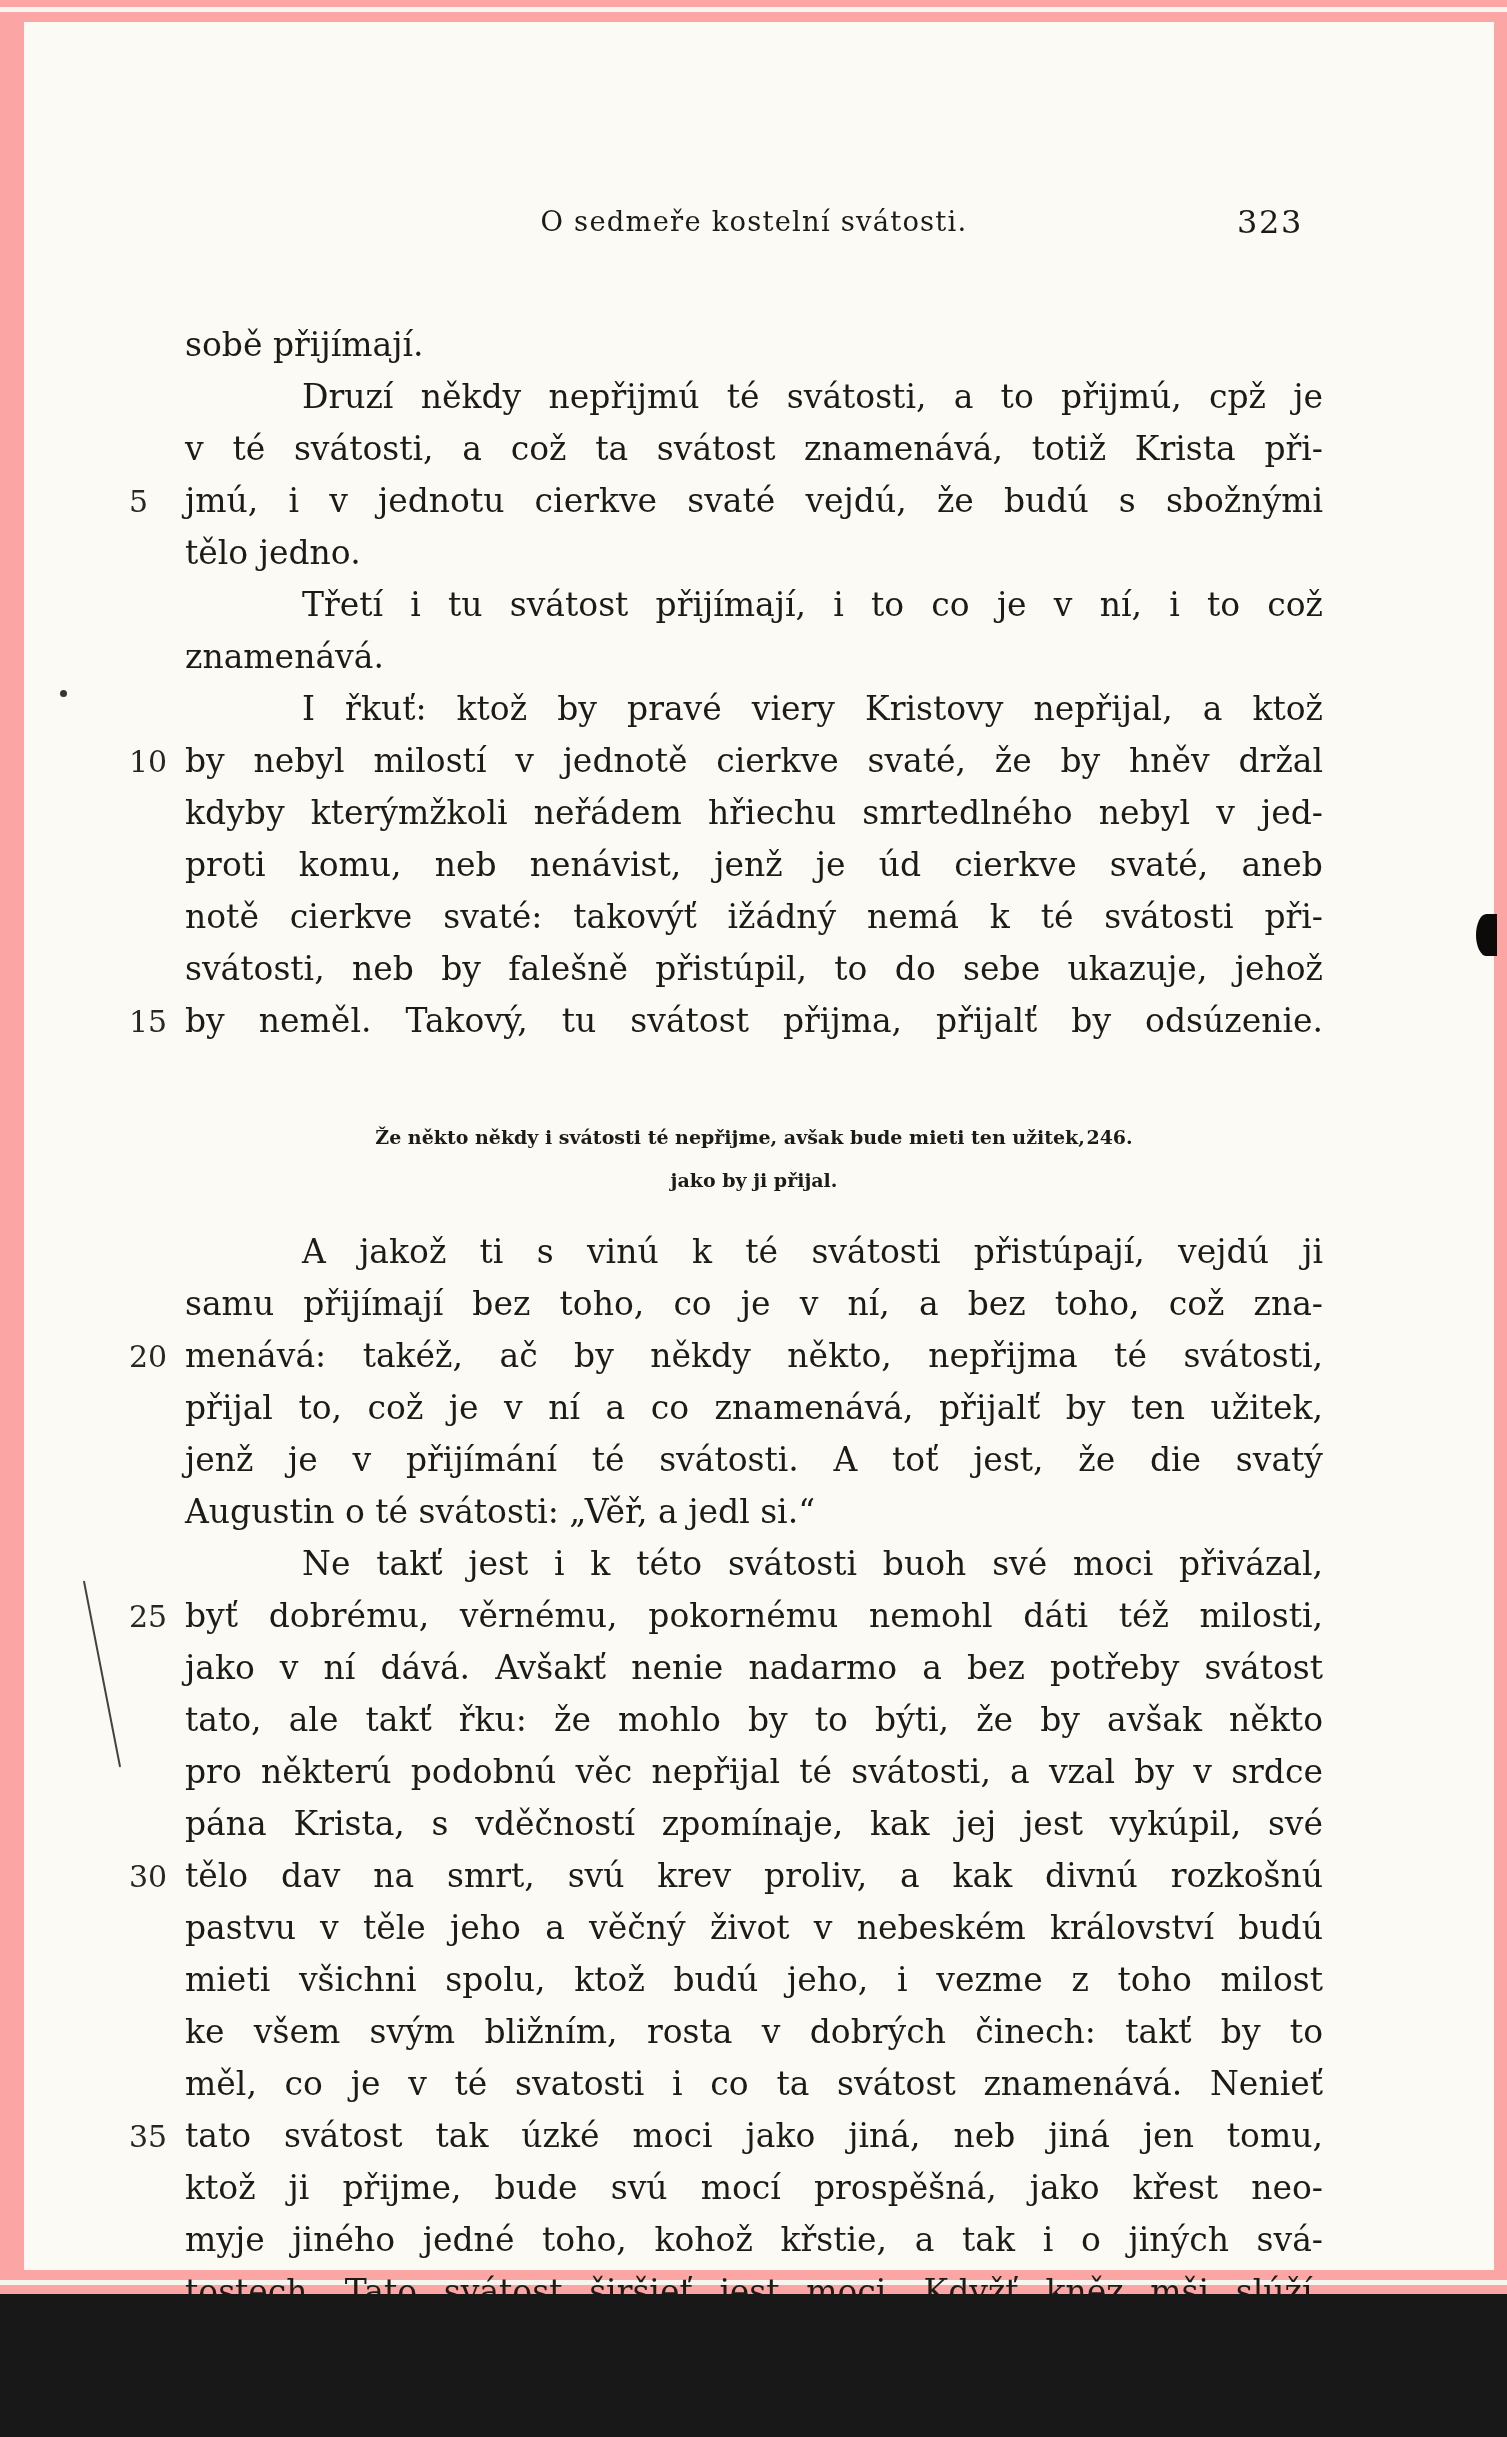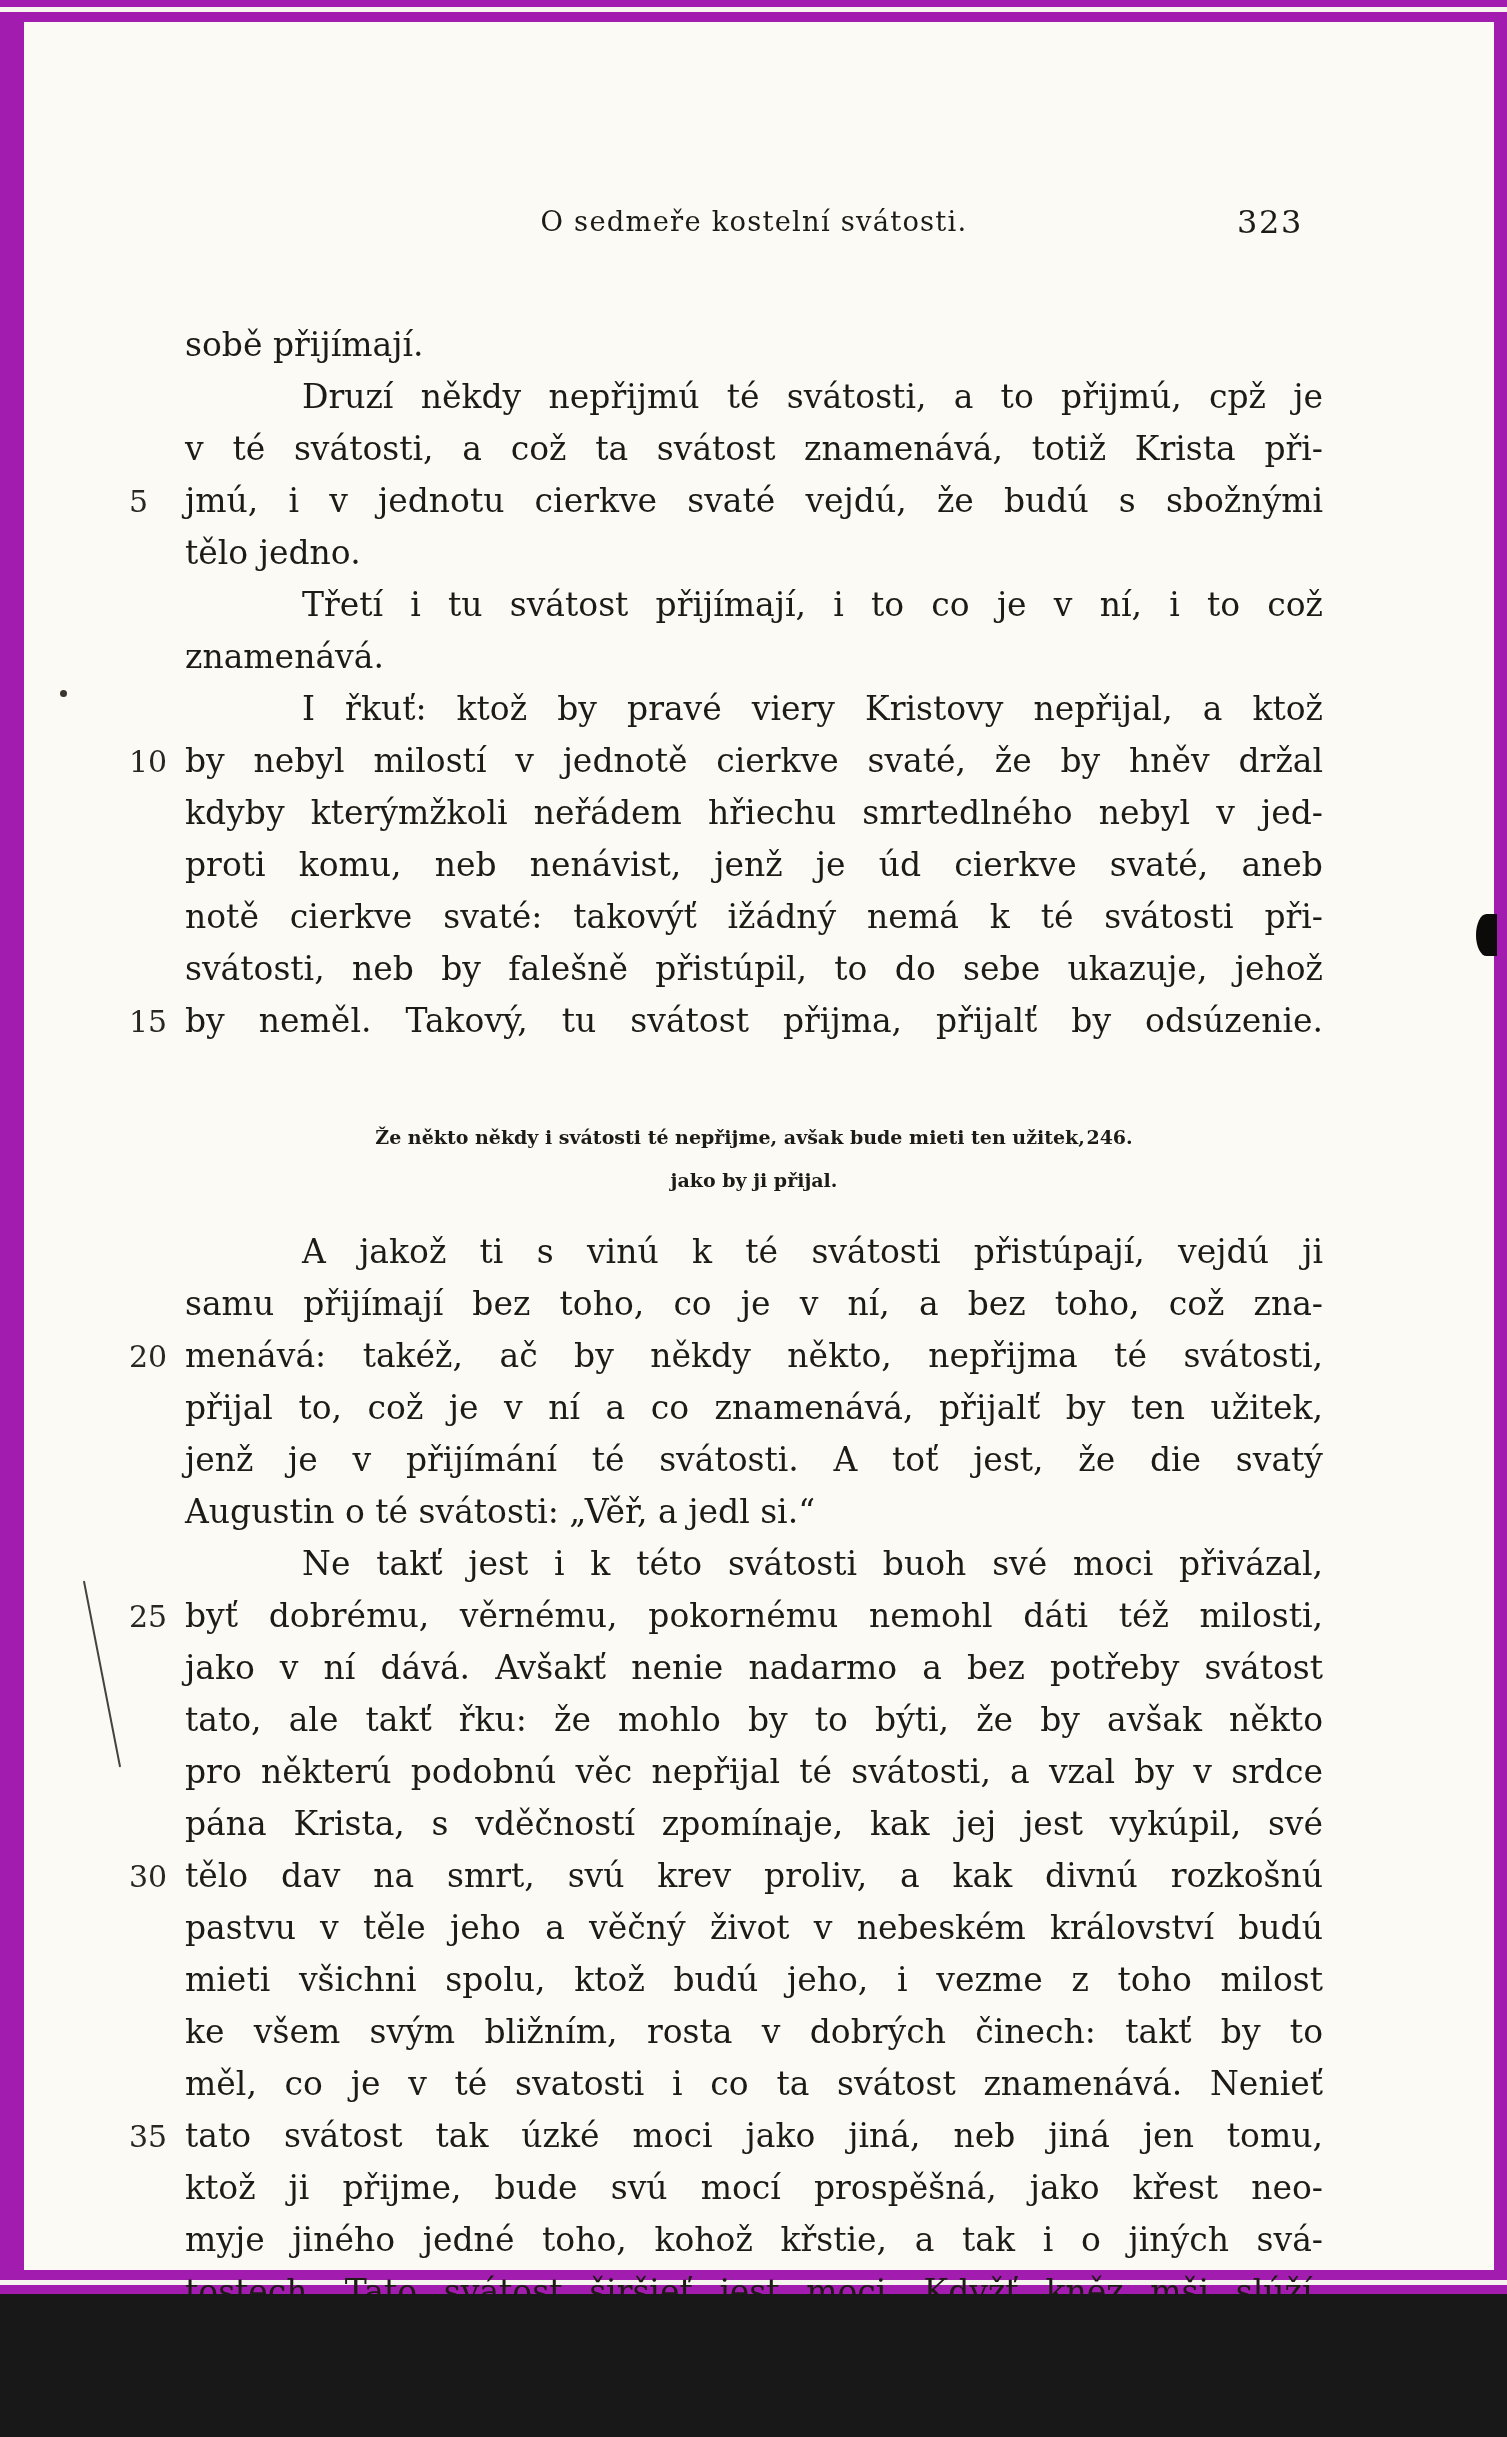--- a/index.html
+++ b/index.html
@@ -1,20 +1,20 @@
 <!DOCTYPE html>
 <html style="font-size:13px"><head>
 <meta charset="utf-8">
 <style>
   * { box-sizing: border-box; }
   html, body { margin: 0; padding: 0; background: #181818; }
   .scan {
     position: relative;
     width: 1507px; height: 2294px;
-    background: #a21caf;
+    background: #fca5a5;
     overflow: hidden;
     font-family: "DejaVu Serif", "Liberation Serif", serif;
   }
   .rule-gap-top { position: absolute; top: 7.3px; left: 0; right: 0; height: 4.8px; background: #f6f5ef; }
   .rule-gap-bottom { position: absolute; bottom: 9px; left: 0; right: 0; height: 4.8px; background: #f6f5ef; }
   .page {
     position: absolute;
     left: 24px; top: 22px; right: 13px; bottom: 24px;
     background: #fbfaf4;
     color: #1e1b16;

